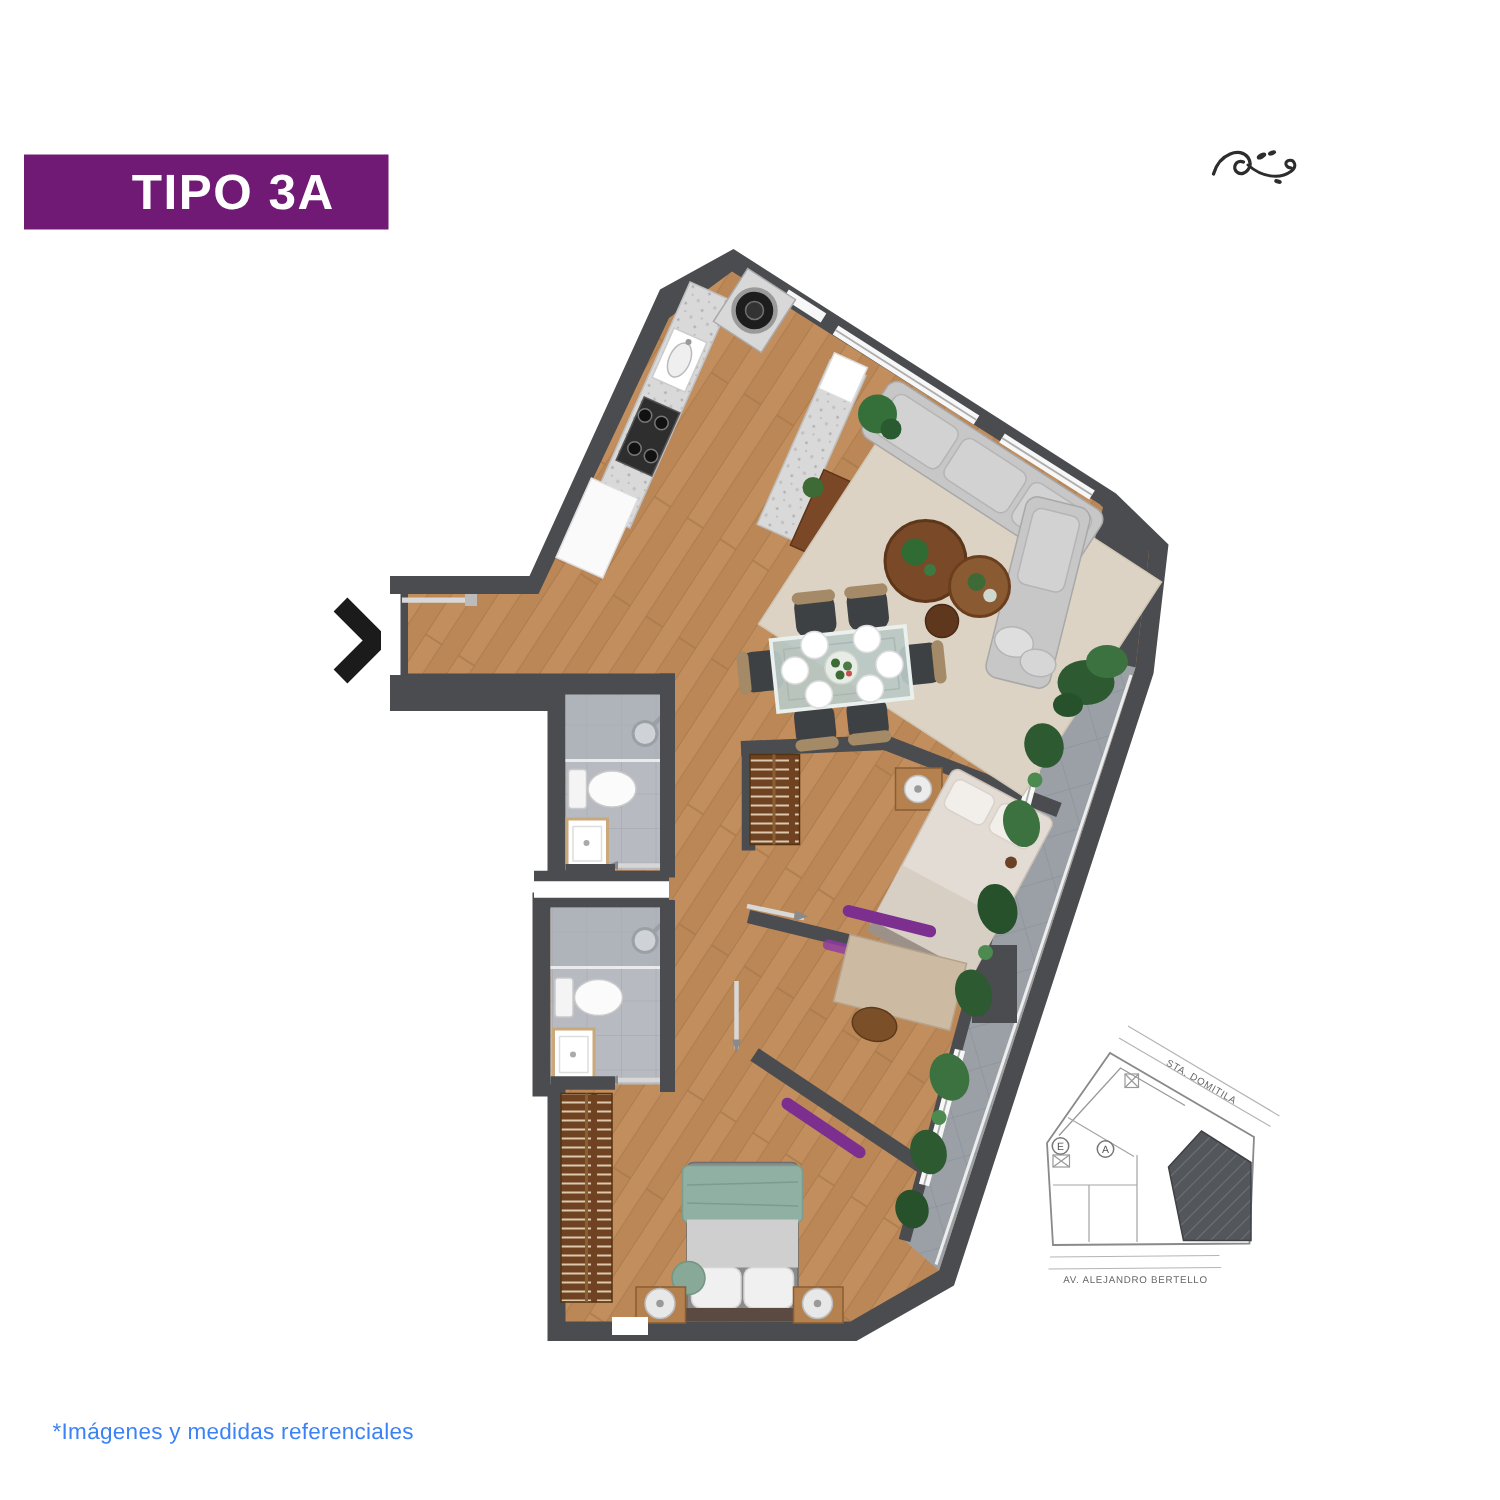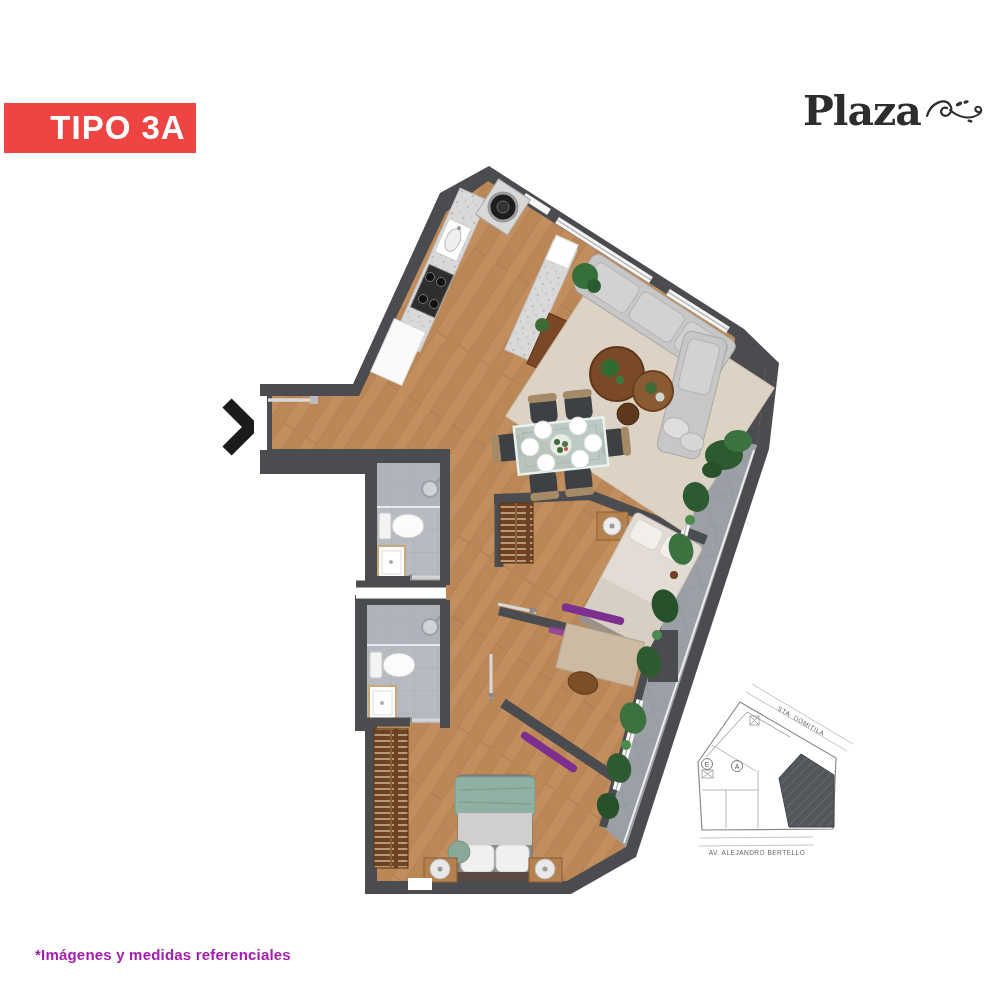--- a/index.html
+++ b/index.html
@@ -1,41 +1,40 @@
 <!DOCTYPE html>
 <html><head>
 <meta charset="utf-8">
 <style>
   html,body{margin:0;padding:0;}
   body{width:1000px;height:1000px;position:relative;background:#ffffff;
        font-family:"Liberation Sans", sans-serif;overflow:hidden;}
-  .unit-badge{position:absolute;left:4px;top:103px;width:192px;height:50px;
-      background:#ef4444;color:#ffffff;display:flex;align-items:center;
+  .unit-badge{position:absolute;left:16px;top:103px;width:243px;height:50px;
+      background:#701a75;color:#ffffff;display:flex;align-items:center;
       justify-content:center;padding-left:36px;box-sizing:border-box;
       font-size:33px;font-weight:bold;letter-spacing:1px;}
   .logo{position:absolute;left:803px;top:88px;width:190px;color:#2d2d2d;
       font-family:"DejaVu Serif","Liberation Serif",serif;font-weight:bold;
       font-size:41px;line-height:0.95;letter-spacing:-1px;}
   .logo .row1{display:flex;align-items:center;}
   .logo svg{margin-left:2px;margin-top:6px;}
-  .footnote{position:absolute;left:35px;top:946px;font-size:15px;font-weight:bold;
-      color:#a21caf;letter-spacing:0.2px;}
+  .footnote{position:absolute;left:35px;top:946px;font-size:15px;font-weight:normal;
+      color:#3b82f6;letter-spacing:0.2px;}
   svg.plan{position:absolute;left:0;top:0;}
   text{font-family:"Liberation Sans",sans-serif;}
 </style>
 </head>
 <body>
 
 <div class="unit-badge">
   <span>TIPO 3A</span>
 </div>
 
 <div class="logo">
   <div class="row1">
-    <span>Plaza</span>
     <svg width="66" height="40" viewBox="0 0 66 40">
       <path d="M4,22 C8,8 22,4 27,11 C31,17 25,24 20,21 C16,18 19,12 24,14" fill="none" stroke="#2d2d2d" stroke-width="2.2" stroke-linecap="round"></path>
       <path d="M27,16 C36,24 48,26 56,20 C60,17 58,12 54,13 C51,14 52,18 56,18" fill="none" stroke="#2d2d2d" stroke-width="2" stroke-linecap="round"></path>
       <ellipse cx="36" cy="10" rx="3.4" ry="1.8" transform="rotate(-28 36 10)" fill="#2d2d2d"></ellipse>
       <ellipse cx="43" cy="8" rx="2.8" ry="1.5" transform="rotate(-18 43 8)" fill="#2d2d2d"></ellipse>
       <ellipse cx="47" cy="27" rx="2.6" ry="1.4" transform="rotate(16 47 27)" fill="#2d2d2d"></ellipse>
     </svg>
   </div>
 </div>
 

